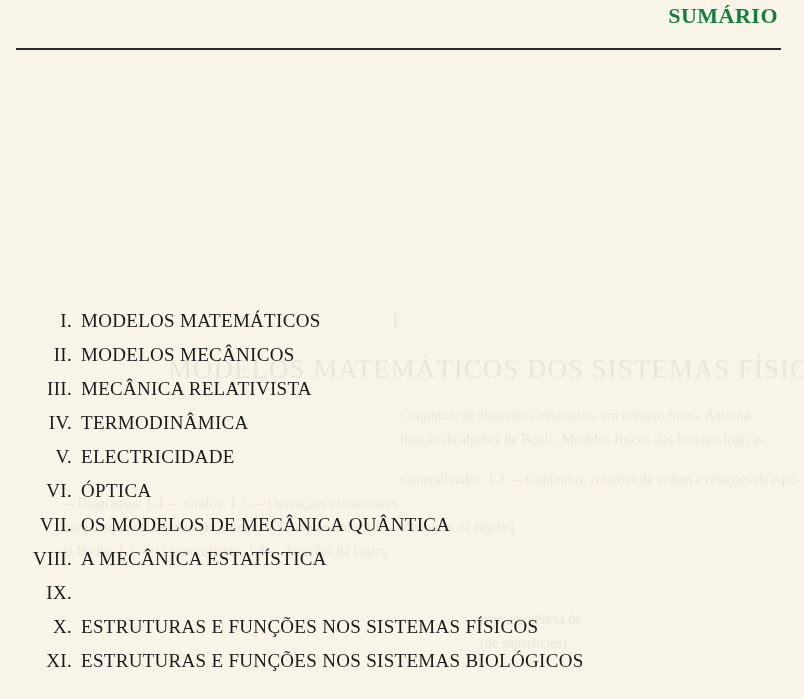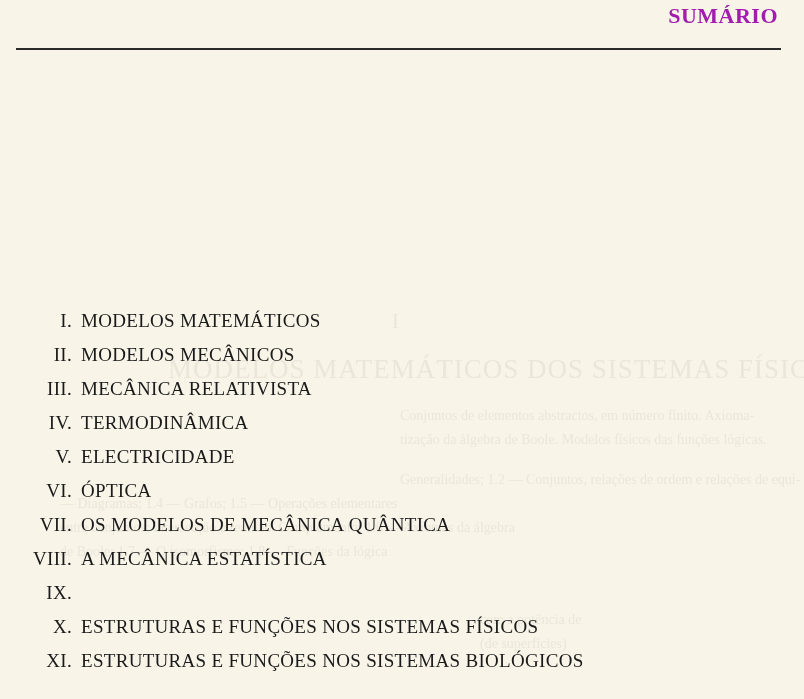--- a/index.html
+++ b/index.html
@@ -15,21 +15,21 @@
       font-family: "Liberation Serif", "DejaVu Serif", serif;
       color: #1a1a1a;
     }
     .page-heading {
       position: absolute;
       top: 3px;
       right: 26px;
       font-size: 22px;
       font-weight: bold;
       letter-spacing: 0.5px;
-      color: #a21caf;
+      color: #15803d;
       text-align: right;
     }
     .rule {
       position: absolute;
       left: 16px;
       top: 48px;
       width: 765px;
       height: 2px;
       background: #2a2a2a;
     }

